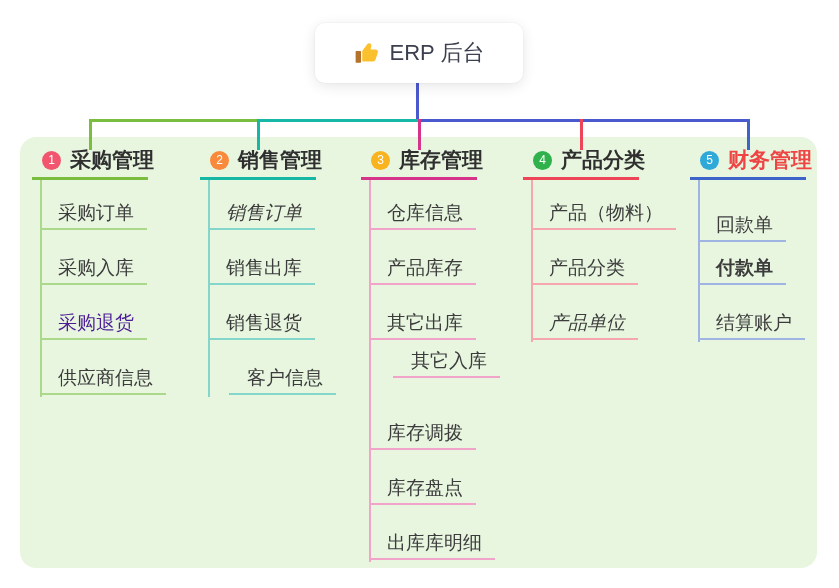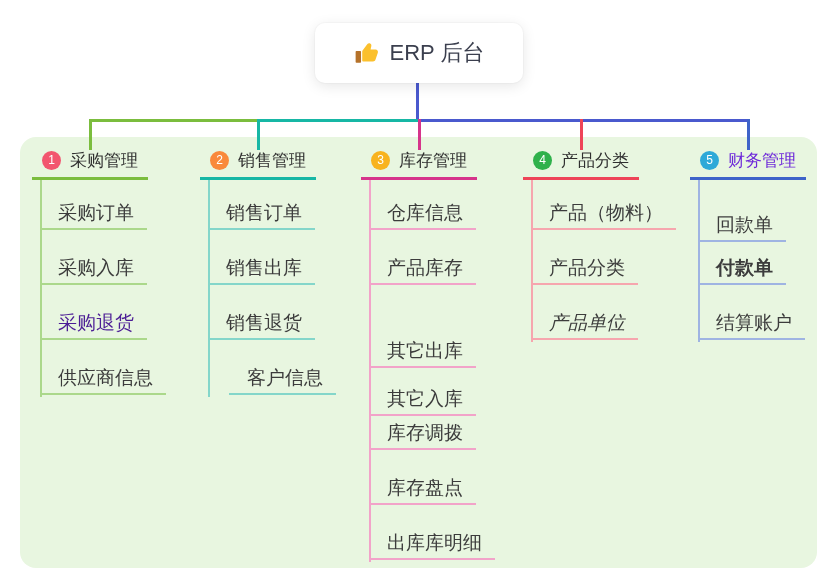--- a/index.html
+++ b/index.html
@@ -22,21 +22,21 @@
   .root-node .icon { width:26px; height:26px; display:inline-flex; }
   .line { position:absolute; z-index:1; }
   .branch-header {
     position:absolute; height:24px; display:flex; align-items:center; gap:9px;
     padding-left:10px; z-index:2; cursor:default;
   }
   .badge {
     width:19px; height:19px; border-radius:50%; color:#fff; font-size:12px;
     display:flex; align-items:center; justify-content:center; flex:0 0 auto;
   }
-  .branch-label { font-size:17px; font-weight:400; white-space:nowrap; }
+  .branch-label { font-size:21px; font-weight:700; white-space:nowrap; }
   .child-item { position:absolute; z-index:2; }
   .child-item .child-label {
     display:inline-block; font-size:19px; white-space:nowrap;
     padding:0 13px 6px 18px; line-height:18px;
     border-bottom:2px solid;
   }
 </style>
 </head>
 <body>
 
@@ -72,49 +72,49 @@
       <div class="child-item" style="left: 40px; top: 204px;"><span class="child-label" style="color: rgb(60, 60, 60); border-bottom-color: rgb(171, 216, 139);">采购订单</span></div>
       <div class="child-item" style="left: 40px; top: 259px;"><span class="child-label" style="color: rgb(60, 60, 60); border-bottom-color: rgb(171, 216, 139);">采购入库</span></div>
       <div class="child-item" style="left: 40px; top: 314px;"><span class="child-label" style="color: #4c1d95; border-bottom-color: rgb(171, 216, 139);">采购退货</span></div>
       <div class="child-item" style="left: 40px; top: 369px;"><span class="child-label" style="color: rgb(60, 60, 60); border-bottom-color: rgb(171, 216, 139);">供应商信息</span></div>
       <div class="branch-header" style="left: 200px; top: 148px;">
         <span class="badge" style="background: rgb(249, 137, 59);">2</span>
         <span class="branch-label" style="color: rgb(47, 47, 47);">销售管理</span>
       </div>
       <div class="line" style="left: 200px; top: 177px; width: 116px; height: 3px; background: rgb(23, 183, 165);"></div>
       <div class="line" style="left: 208px; top: 180px; width: 2px; height: 217px; background: rgb(132, 214, 202);"></div>
-      <div class="child-item" style="left: 208px; top: 204px;"><span class="child-label" style="color: rgb(60, 60, 60); border-bottom-color: rgb(132, 214, 202);">销售订单</span></div>
+      <div class="child-item" style="left: 208px; top: 204px; font-style: italic;"><span class="child-label" style="color: rgb(60, 60, 60); border-bottom-color: rgb(132, 214, 202);">销售订单</span></div>
       <div class="child-item" style="left: 208px; top: 259px;"><span class="child-label" style="color: rgb(60, 60, 60); border-bottom-color: rgb(132, 214, 202);">销售出库</span></div>
       <div class="child-item" style="left: 208px; top: 314px;"><span class="child-label" style="color: rgb(60, 60, 60); border-bottom-color: rgb(132, 214, 202);">销售退货</span></div>
       <div class="child-item" style="left: 208px; top: 369px;"><span class="child-label" style="color: rgb(60, 60, 60); border-bottom-color: rgb(132, 214, 202); margin-left: 21px;">客户信息</span></div>
       <div class="branch-header" style="left: 361px; top: 148px;">
         <span class="badge" style="background: rgb(248, 179, 30);">3</span>
         <span class="branch-label" style="color: rgb(47, 47, 47);">库存管理</span>
       </div>
       <div class="line" style="left: 361px; top: 177px; width: 116px; height: 3px; background: rgb(214, 52, 139);"></div>
       <div class="line" style="left: 369px; top: 180px; width: 2px; height: 382px; background: rgb(242, 163, 201);"></div>
       <div class="child-item" style="left: 369px; top: 204px;"><span class="child-label" style="color: rgb(60, 60, 60); border-bottom-color: rgb(242, 163, 201);">仓库信息</span></div>
       <div class="child-item" style="left: 369px; top: 259px;"><span class="child-label" style="color: rgb(60, 60, 60); border-bottom-color: rgb(242, 163, 201);">产品库存</span></div>
-      <div class="child-item" style="left: 369px; top: 314px; margin-top: 28px;"><span class="child-label" style="color: rgb(60, 60, 60); border-bottom-color: rgb(242, 163, 201);">其它出库</span></div>
-      <div class="child-item" style="left: 369px; top: 390px;"><span class="child-label" style="color: rgb(60, 60, 60); border-bottom-color: rgb(242, 163, 201);">其它入库</span></div>
+      <div class="child-item" style="left: 369px; top: 314px;"><span class="child-label" style="color: rgb(60, 60, 60); border-bottom-color: rgb(242, 163, 201);">其它出库</span></div>
+      <div class="child-item" style="left: 369px; top: 352px; padding-left: 24px;"><span class="child-label" style="color: rgb(60, 60, 60); border-bottom-color: rgb(242, 163, 201);">其它入库</span></div>
       <div class="child-item" style="left: 369px; top: 424px;"><span class="child-label" style="color: rgb(60, 60, 60); border-bottom-color: rgb(242, 163, 201);">库存调拨</span></div>
       <div class="child-item" style="left: 369px; top: 479px;"><span class="child-label" style="color: rgb(60, 60, 60); border-bottom-color: rgb(242, 163, 201);">库存盘点</span></div>
       <div class="child-item" style="left: 369px; top: 534px;"><span class="child-label" style="color: rgb(60, 60, 60); border-bottom-color: rgb(242, 163, 201);">出库库明细</span></div>
       <div class="branch-header" style="left: 523px; top: 148px;">
         <span class="badge" style="background: rgb(47, 177, 75);">4</span>
         <span class="branch-label" style="color: rgb(47, 47, 47);">产品分类</span>
       </div>
       <div class="line" style="left: 523px; top: 177px; width: 116px; height: 3px; background: rgb(238, 68, 88);"></div>
       <div class="line" style="left: 531px; top: 180px; width: 2px; height: 162px; background: rgb(246, 166, 174);"></div>
       <div class="child-item" style="left: 531px; top: 204px;"><span class="child-label" style="color: rgb(60, 60, 60); border-bottom-color: rgb(246, 166, 174);">产品（物料）</span></div>
       <div class="child-item" style="left: 531px; top: 259px;"><span class="child-label" style="color: rgb(60, 60, 60); border-bottom-color: rgb(246, 166, 174);">产品分类</span></div>
       <div class="child-item" style="left: 531px; top: 314px; font-style: italic;"><span class="child-label" style="color: rgb(60, 60, 60); border-bottom-color: rgb(246, 166, 174);">产品单位</span></div>
       <div class="branch-header" style="left: 690px; top: 148px;">
         <span class="badge" style="background: rgb(46, 169, 216);">5</span>
-        <span class="branch-label" style="color: #6d28d9; text-align: right;">财务管理</span>
+        <span class="branch-label" style="color: #ef4444; text-align: right;">财务管理</span>
       </div>
       <div class="line" style="left: 690px; top: 177px; width: 116px; height: 3px; background: rgb(62, 99, 201);"></div>
       <div class="line" style="left: 698px; top: 180px; width: 2px; height: 162px; background: rgb(159, 180, 226);"></div>
       <div class="child-item" style="left: 698px; top: 216px;"><span class="child-label" style="color: rgb(60, 60, 60); border-bottom-color: rgb(159, 180, 226);">回款单</span></div>
       <div class="child-item" style="left: 698px; top: 259px;"><span class="child-label" style="color: rgb(60, 60, 60); border-bottom-color: rgb(159, 180, 226); font-weight: bold;">付款单</span></div>
       <div class="child-item" style="left: 698px; top: 314px;"><span class="child-label" style="color: rgb(60, 60, 60); border-bottom-color: rgb(159, 180, 226);">结算账户</span></div>
     </div>
 </div>
 
 </body></html>

